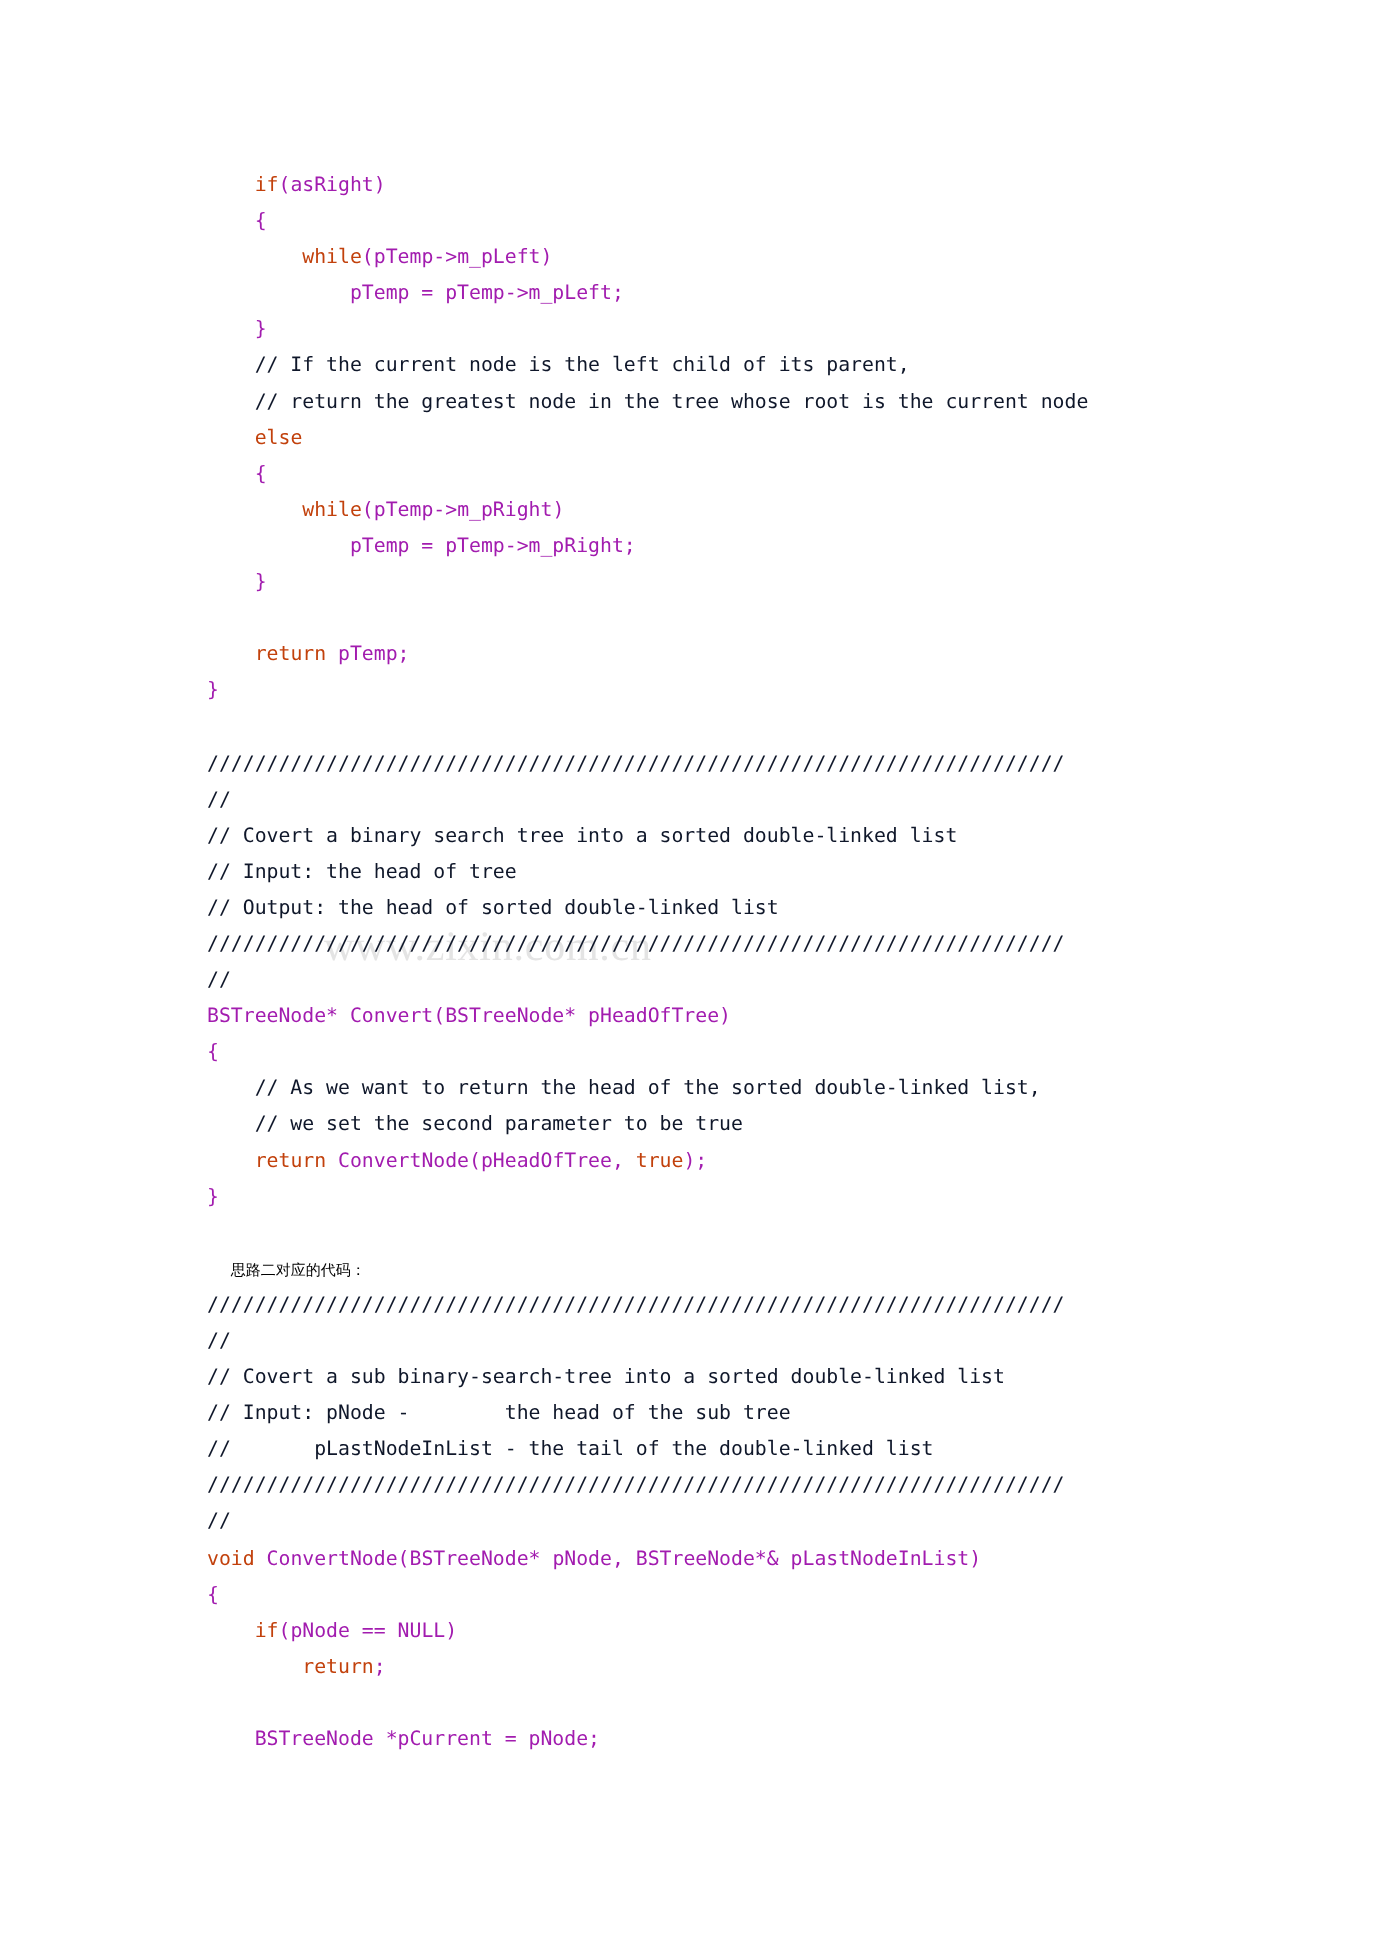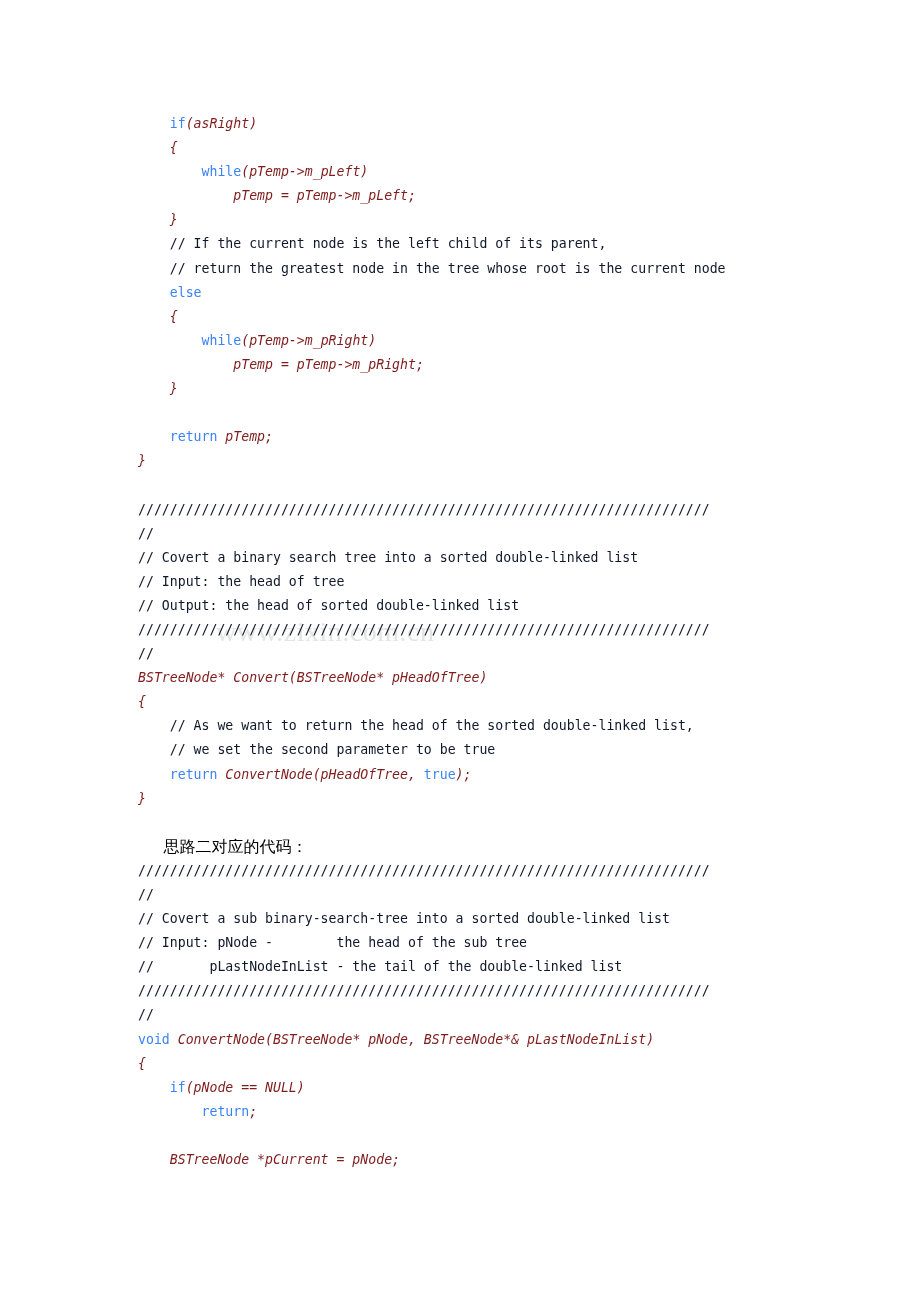--- a/index.html
+++ b/index.html
@@ -35,26 +35,26 @@
     font-family: "DejaVu Sans Mono", "Liberation Mono", monospace;
     font-size: 13.2px;
     line-height: 24.1px;
     white-space: pre;
     color: #000000;
   }
   .ln {
     height: 24.1px;
     white-space: pre;
   }
-  .kw   { color: #3b82f6; }
+  .kw   { color: #c2410c; }
   .cm   { color: #0f172a; }
-  .pl   { color: #7f1d1d; font-style: italic; }
+  .pl   { color: #a21caf; }
   .cjk {
     font-family: "DejaVu Sans", "Liberation Serif", serif;
-    font-size: 16px;
+    font-size: 10px;
     color: #000000;
   }
 </style>
 </head>
 <body>
 
 <div id="page">
 
   <div id="watermark">www.zixin.com.cn</div>
 

